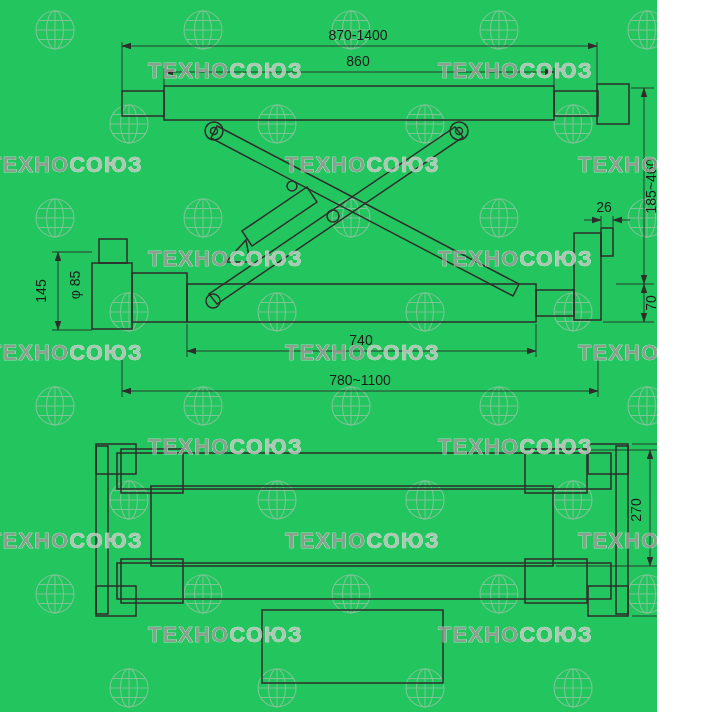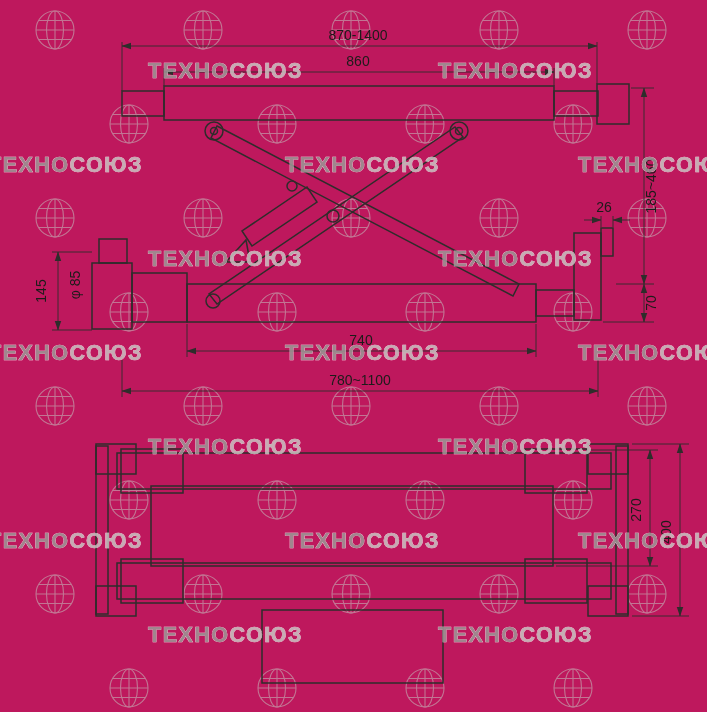--- a/index.html
+++ b/index.html
@@ -1,16 +1,16 @@
 <!DOCTYPE html>
 <html><head>
 <meta charset="utf-8">
 <style>
   html,body{margin:0;padding:0}
-  .stage{width:707px;height:712px;background:#be185d;position:relative;overflow:hidden;
+  .stage{width:657px;height:712px;background:#22c55e;position:relative;overflow:hidden;
          font-family:"Liberation Sans",sans-serif}
   svg{display:block}
 
   
   #drawing rect, #drawing circle, #drawing polygon{fill:none;stroke:#2e2d2b;stroke-width:1.5}
   .ext{stroke:#2e2d2b;stroke-width:.9}
   .dl{stroke:#2e2d2b;stroke-width:.9}
   .dimt{font:14px "Liberation Sans",sans-serif;fill:#1c1c1a;stroke:none}
 
   

